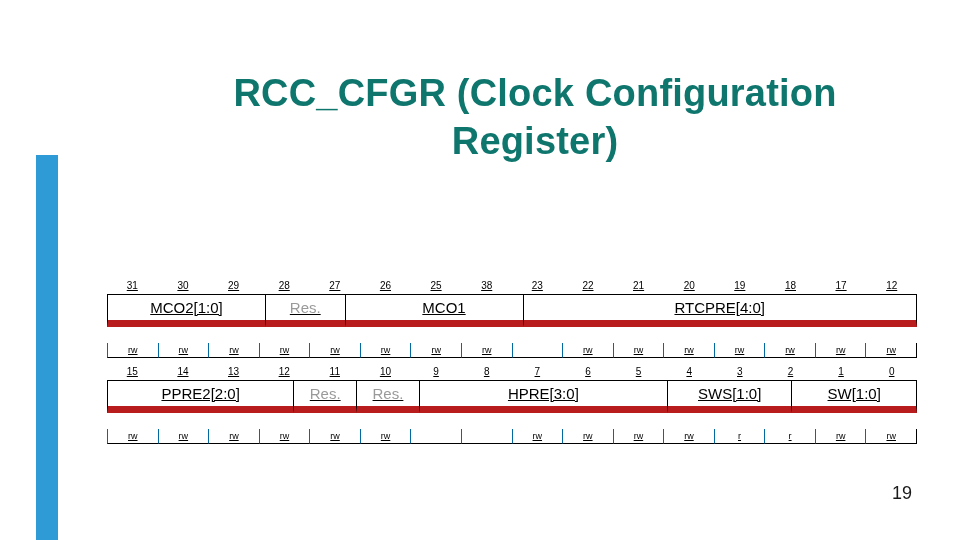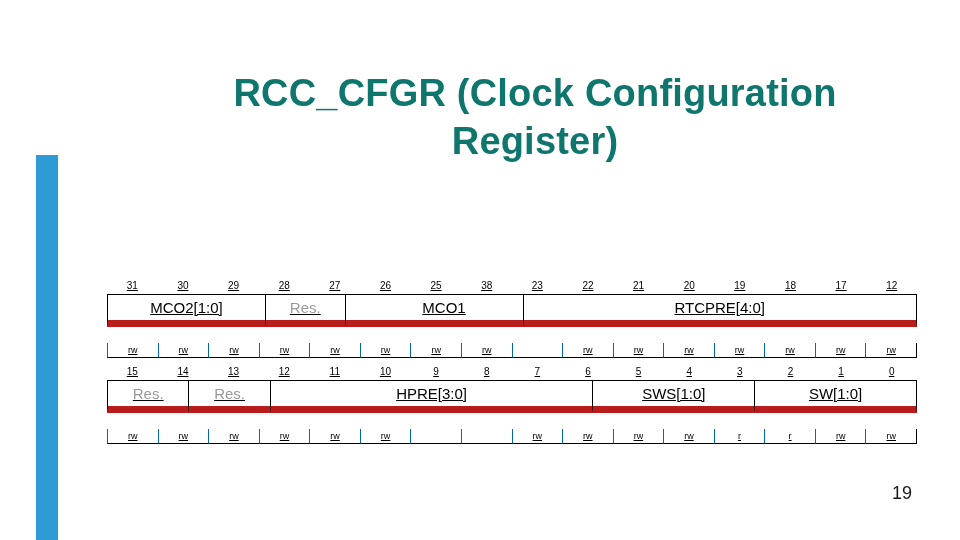--- a/index.html
+++ b/index.html
@@ -162,20 +162,21 @@
       <div class="cell">7</div>
       <div class="cell">6</div>
       <div class="cell">5</div>
       <div class="cell">4</div>
       <div class="cell">3</div>
       <div class="cell">2</div>
       <div class="cell">1</div>
       <div class="cell">0</div>
     </div>
   <div class="field-row second" id="fields-low">
+      <div class="fcell" style="flex: 3 1 0px;">PPRE2[2:0]</div>
       <div class="fcell reserved" style="flex: 1 1 0px;">Res.</div>
       <div class="fcell reserved" style="flex: 1 1 0px;">Res.</div>
       <div class="fcell" style="flex: 4 1 0px;">HPRE[3:0]</div>
       <div class="fcell" style="flex: 2 1 0px;">SWS[1:0]</div>
       <div class="fcell" style="flex: 2 1 0px;">SW[1:0]</div>
     </div>
   <div class="rw-row second" id="rw-low">
       <div class="cell">rw</div>
       <div class="cell">rw</div>
       <div class="cell">rw</div>

